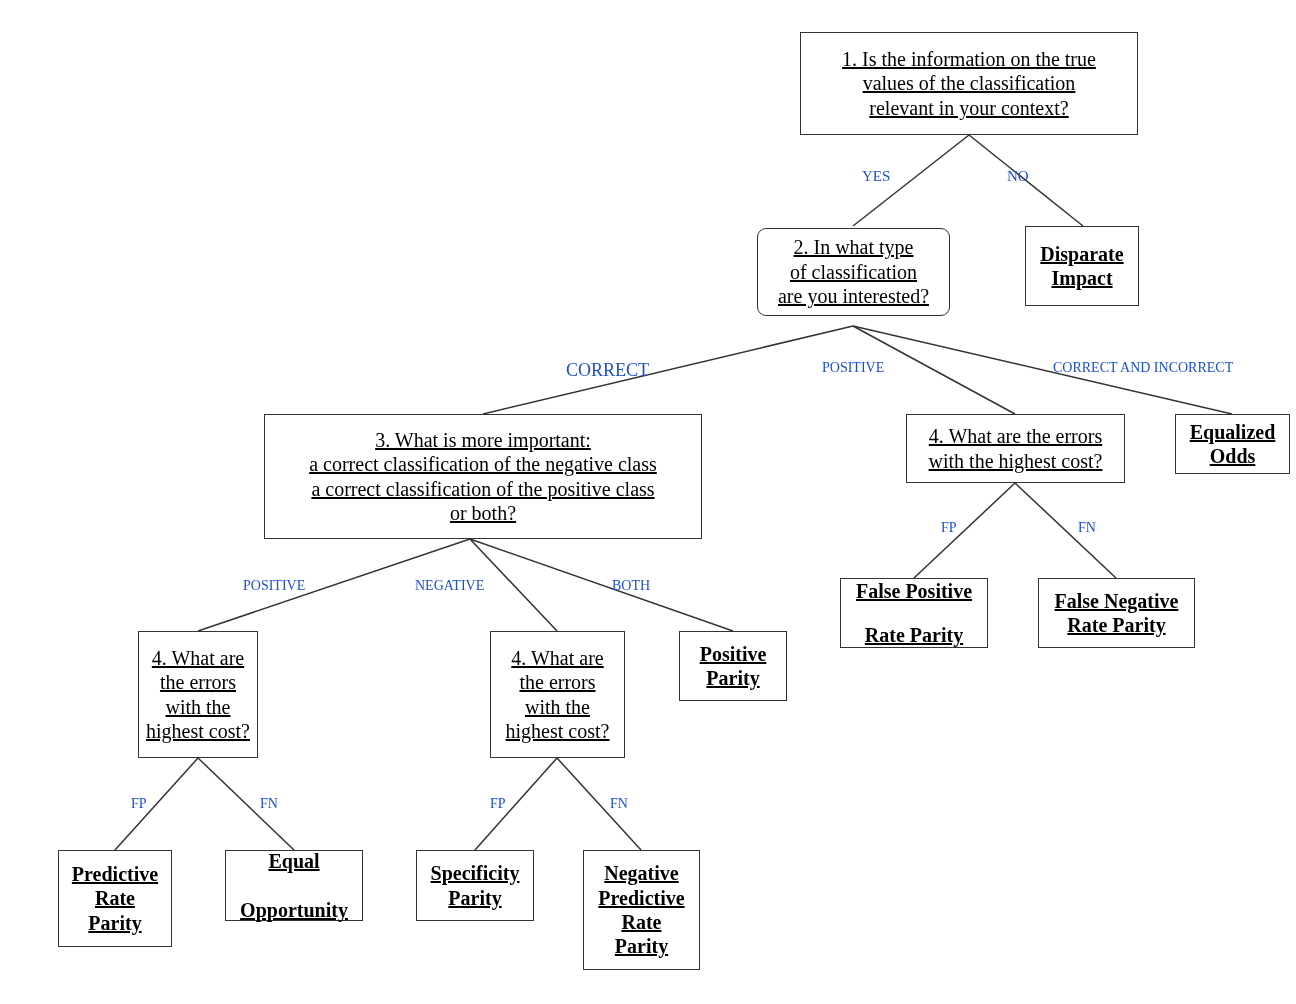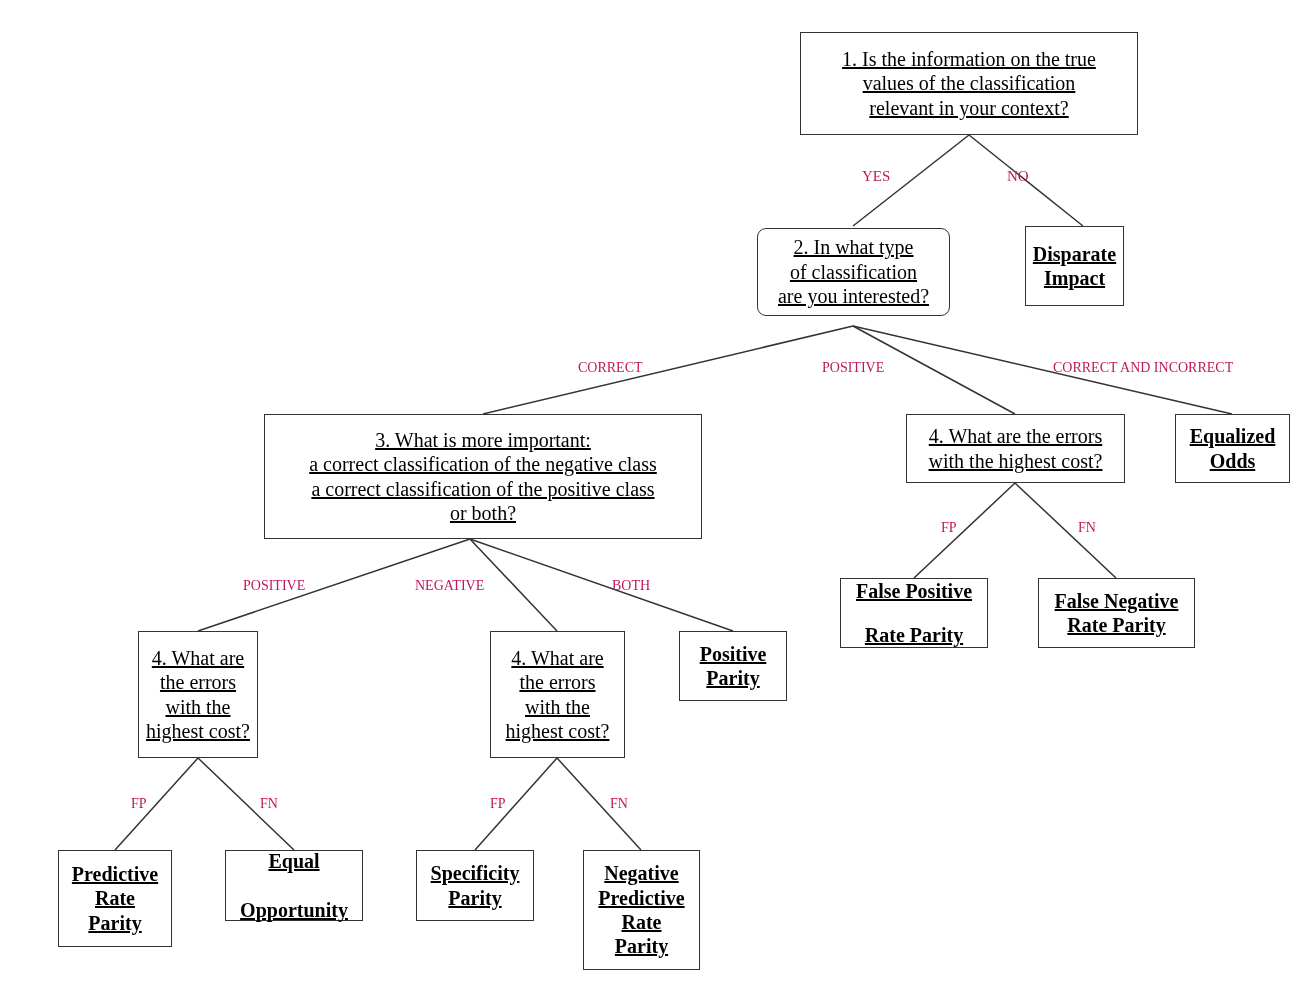--- a/index.html
+++ b/index.html
@@ -46,21 +46,21 @@
     font-weight: bold;
   }
   .node .ln {
     display: block;
     white-space: nowrap;
   }
   .edge-label {
     position: absolute;
     font-family: "Liberation Serif", "DejaVu Serif", serif;
     font-weight: normal;
-    color: #be185d;
+    color: #1d4ed8;
     white-space: nowrap;
     background: transparent;
   }
 </style>
 </head>
 <body>
 
 <div id="canvas">
   <svg id="edges" viewBox="0 0 1296 1004" width="1296" height="1004">
       <line x1="969" y1="135" x2="853" y2="226" stroke="#333333" stroke-width="1.5"></line>
@@ -73,21 +73,21 @@
       <line x1="470" y1="539" x2="733" y2="631" stroke="#333333" stroke-width="1.5"></line>
       <line x1="1015" y1="483" x2="914" y2="578" stroke="#333333" stroke-width="1.5"></line>
       <line x1="1015" y1="483" x2="1116" y2="578" stroke="#333333" stroke-width="1.5"></line>
       <line x1="198" y1="758" x2="115" y2="850" stroke="#333333" stroke-width="1.5"></line>
       <line x1="198" y1="758" x2="294" y2="850" stroke="#333333" stroke-width="1.5"></line>
       <line x1="557" y1="758" x2="475" y2="850" stroke="#333333" stroke-width="1.5"></line>
       <line x1="557" y1="758" x2="641" y2="850" stroke="#333333" stroke-width="1.5"></line>
     </svg>
 <div class="edge-label" style="left: 862px; top: 168px; font-size: 15px;">YES</div>
     <div class="edge-label" style="left: 1007px; top: 168px; font-size: 15px;">NO</div>
-    <div class="edge-label" style="left: 566px; top: 360px; font-size: 14px; margin-left: 12px;">CORRECT</div>
+    <div class="edge-label" style="left: 566px; top: 360px; font-size: 18px;">CORRECT</div>
     <div class="edge-label" style="left: 822px; top: 360px; font-size: 14px;">POSITIVE</div>
     <div class="edge-label" style="left: 1053px; top: 360px; font-size: 14px;">CORRECT AND INCORRECT</div>
     <div class="edge-label" style="left: 243px; top: 578px; font-size: 14px;">POSITIVE</div>
     <div class="edge-label" style="left: 415px; top: 578px; font-size: 14px;">NEGATIVE</div>
     <div class="edge-label" style="left: 612px; top: 578px; font-size: 14px;">BOTH</div>
     <div class="edge-label" style="left: 941px; top: 520px; font-size: 14px;">FP</div>
     <div class="edge-label" style="left: 1078px; top: 520px; font-size: 14px;">FN</div>
     <div class="edge-label" style="left: 131px; top: 796px; font-size: 14px;">FP</div>
     <div class="edge-label" style="left: 260px; top: 796px; font-size: 14px;">FN</div>
     <div class="edge-label" style="left: 490px; top: 796px; font-size: 14px;">FP</div>
@@ -95,35 +95,35 @@
     <div class="node question" style="left: 800px; top: 32px; width: 338px; height: 103px; font-size: 20px;">
       <span class="ln">1. Is the information on the true</span>
       <span class="ln">values of the classification</span>
       <span class="ln">relevant in your context?</span>
     </div>
     <div class="node question" style="left: 757px; top: 228px; width: 193px; height: 88px; font-size: 20px; border-radius: 9px;">
       <span class="ln">2. In what type</span>
       <span class="ln">of classification</span>
       <span class="ln">are you interested?</span>
     </div>
-    <div class="node leaf" style="left: 1025px; top: 226px; width: 99px; height: 80px; font-size: 20px;">
+    <div class="node leaf" style="left: 1025px; top: 226px; width: 114px; height: 80px; font-size: 20px;">
       <span class="ln">Disparate</span>
       <span class="ln">Impact</span>
     </div>
     <div class="node question" style="left: 264px; top: 414px; width: 438px; height: 125px; font-size: 20px;">
       <span class="ln">3. What is more important:</span>
       <span class="ln">a correct classification of the negative class</span>
       <span class="ln">a correct classification of the positive class</span>
       <span class="ln">or both?</span>
     </div>
     <div class="node question" style="left: 906px; top: 414px; width: 219px; height: 69px; font-size: 20px;">
       <span class="ln">4. What are the errors</span>
       <span class="ln">with the highest cost?</span>
     </div>
-    <div class="node leaf" style="left: 1175px; top: 414px; width: 115px; height: 69px; font-size: 20px;">
+    <div class="node leaf" style="left: 1175px; top: 414px; width: 115px; height: 60px; font-size: 20px;">
       <span class="ln">Equalized</span>
       <span class="ln">Odds</span>
     </div>
     <div class="node question" style="left: 138px; top: 631px; width: 120px; height: 127px; font-size: 20px;">
       <span class="ln">4. What are</span>
       <span class="ln">the errors</span>
       <span class="ln">with the</span>
       <span class="ln">highest cost?</span>
     </div>
     <div class="node question" style="left: 490px; top: 631px; width: 135px; height: 127px; font-size: 20px;">

